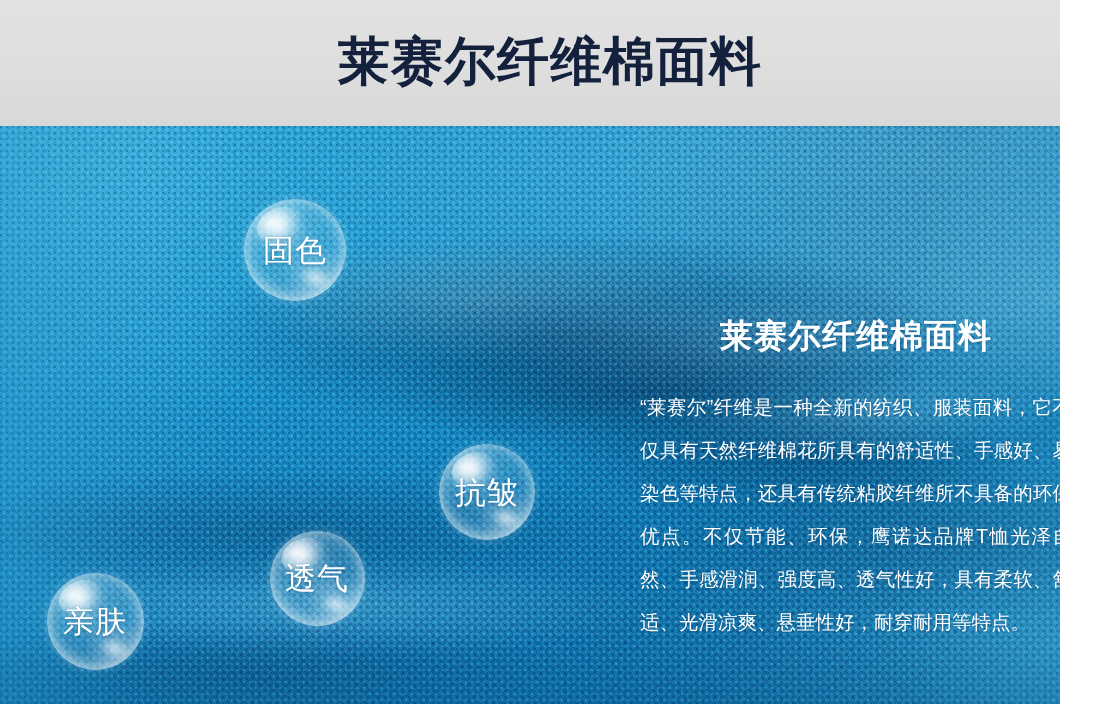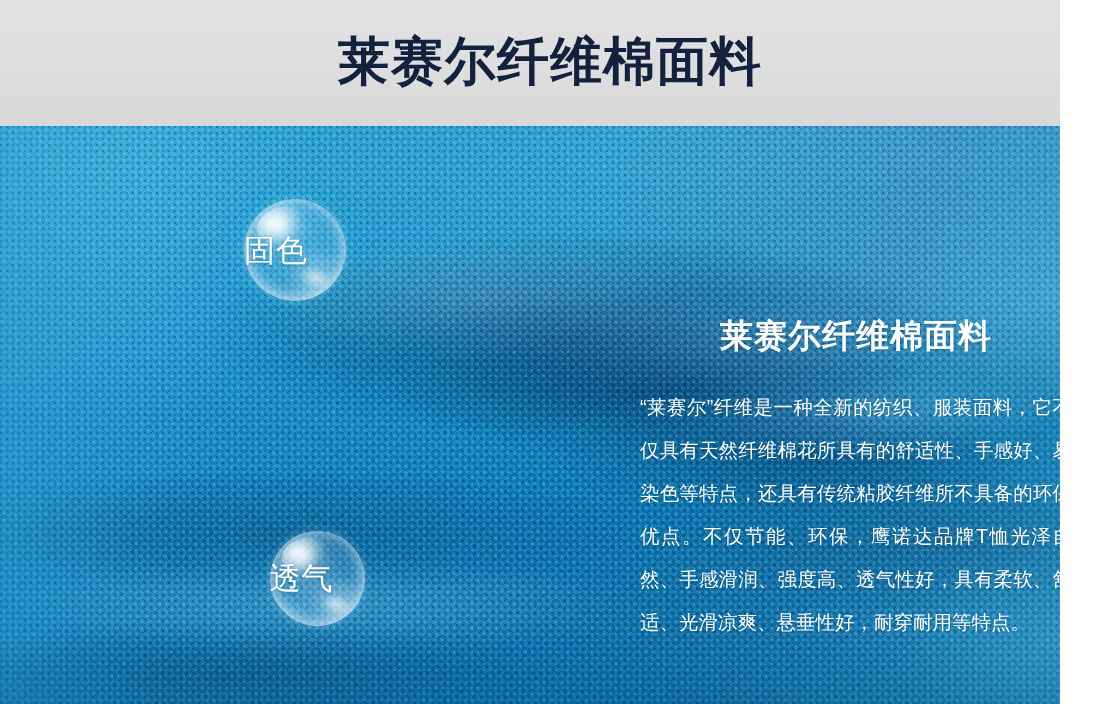--- a/index.html
+++ b/index.html
@@ -131,21 +131,21 @@
     inset: 0;
     background: radial-gradient(120% 110% at 50% 45%, rgba(0,0,0,0) 58%, rgba(3,48,86,0.26) 100%);
   }
 
   
   .bubble {
     position: absolute;
     border-radius: 50%;
     display: flex;
     align-items: center;
-    justify-content: flex-start;
+    justify-content: center;
     background:
       radial-gradient(circle at 34% 26%, rgba(255,255,255,0.80) 0%, rgba(255,255,255,0.26) 16%, rgba(255,255,255,0.05) 30%, rgba(255,255,255,0.00) 46%),
       radial-gradient(circle at 70% 76%, rgba(255,255,255,0.34) 0%, rgba(255,255,255,0.00) 30%),
       radial-gradient(circle at 50% 50%, rgba(236,250,255,0.16) 0%, rgba(214,244,255,0.10) 62%, rgba(255,255,255,0.30) 88%, rgba(255,255,255,0.62) 96%, rgba(255,255,255,0.30) 100%);
     box-shadow:
       inset 0 0 18px rgba(255,255,255,0.48),
       inset 0 -6px 14px rgba(255,255,255,0.34),
       0 0 10px rgba(255,255,255,0.22);
   }
   .bubble::before {
@@ -225,22 +225,28 @@
     <div class="fab-base"></div>
     <div class="fab-folds"></div>
     <div class="fab-knit"></div>
     <div class="fab-knit2"></div>
     <div class="fab-dof"></div>
     <div class="fab-vignette"></div>
 
     <div class="bubble" id="bubble-0" style="width: 102px; height: 102px; left: 244px; top: 73px;">
       <span class="bubble-label">固色</span>
     </div>
+    <div class="bubble" id="bubble-1" style="width: 96px; height: 96px; left: 439px; top: 318px;">
+      <span class="bubble-label">抗皱</span>
+    </div>
     <div class="bubble" id="bubble-2" style="width: 95px; height: 95px; left: 257.5px; top: 404.5px; margin-left: 12px;">
       <span class="bubble-label">透气</span>
+    </div>
+    <div class="bubble" id="bubble-3" style="width: 97px; height: 97px; left: 46.5px; top: 446.5px;">
+      <span class="bubble-label">亲肤</span>
     </div>
 
     <div class="copy-panel">
       <div class="copy-title">莱赛尔纤维棉面料</div>
       <div class="copy-body">“莱赛尔”纤维是一种全新的纺织、服装面料，它不仅具有天然纤维棉花所具有的舒适性、手感好、易染色等特点，还具有传统粘胶纤维所不具备的环保优点。不仅节能、环保，鹰诺达品牌T恤光泽自然、手感滑润、强度高、透气性好，具有柔软、舒适、光滑凉爽、悬垂性好，耐穿耐用等特点。</div>
     </div>
   </div>
 
 </div>
 

